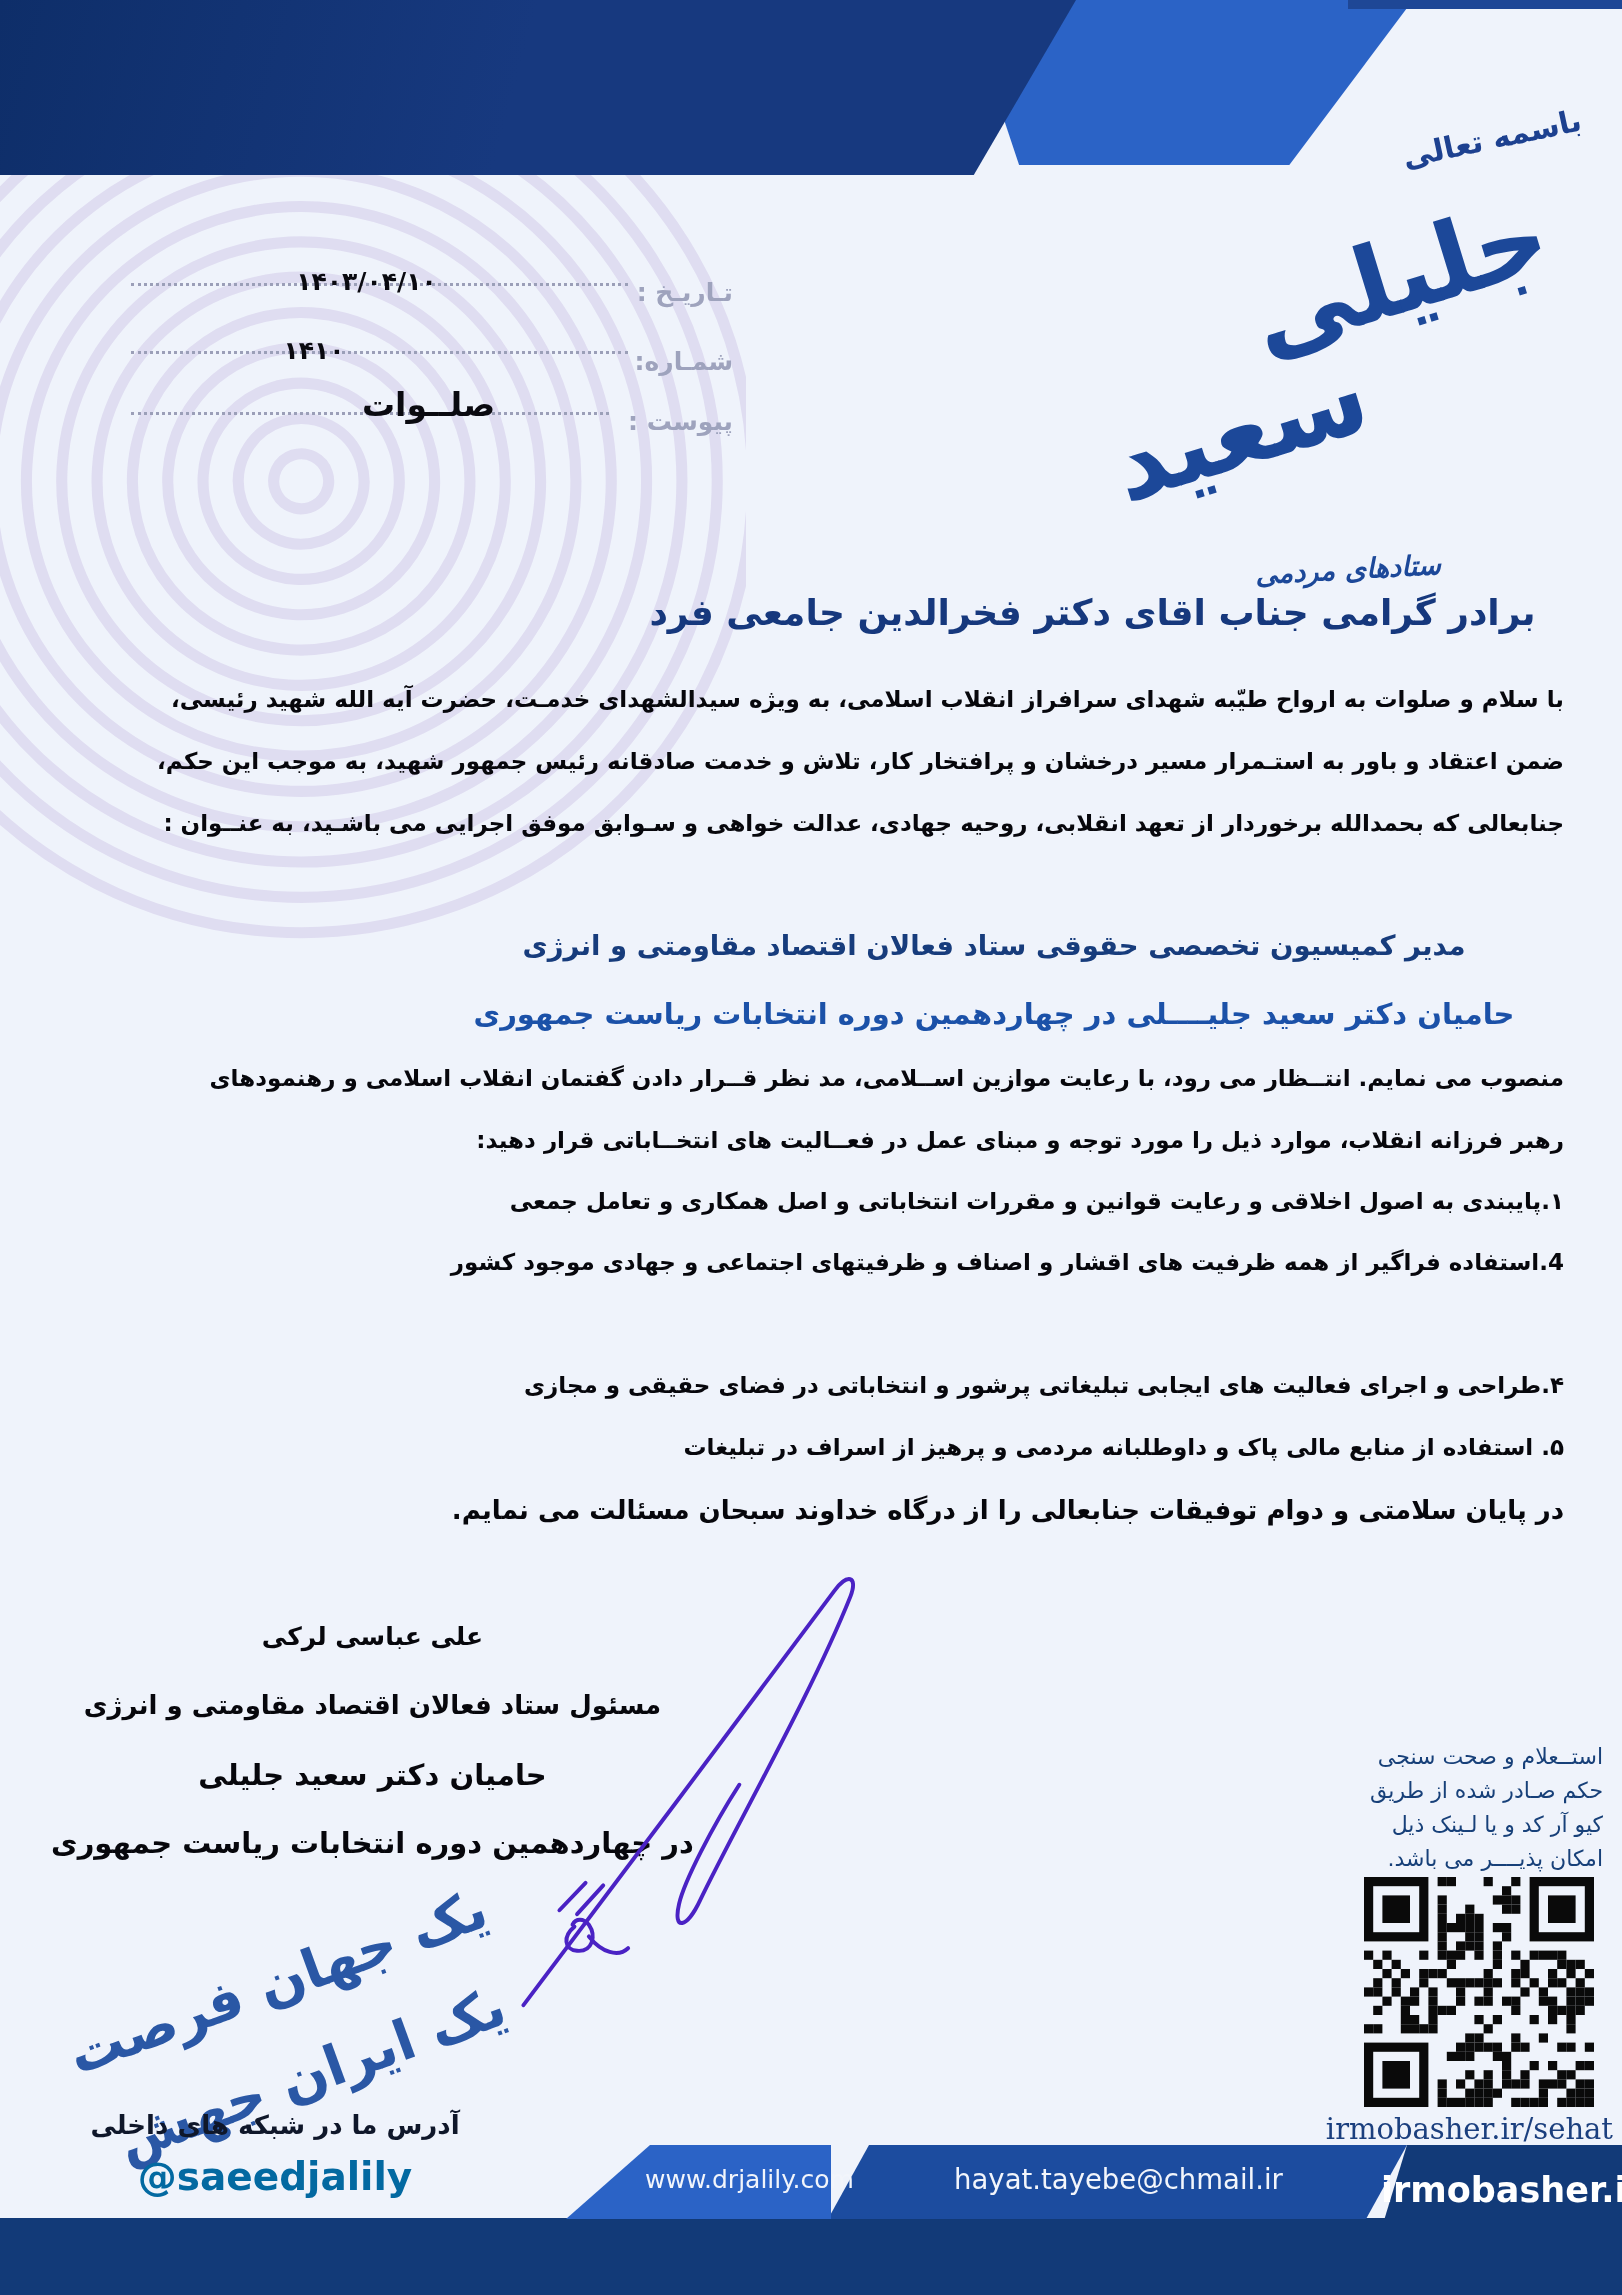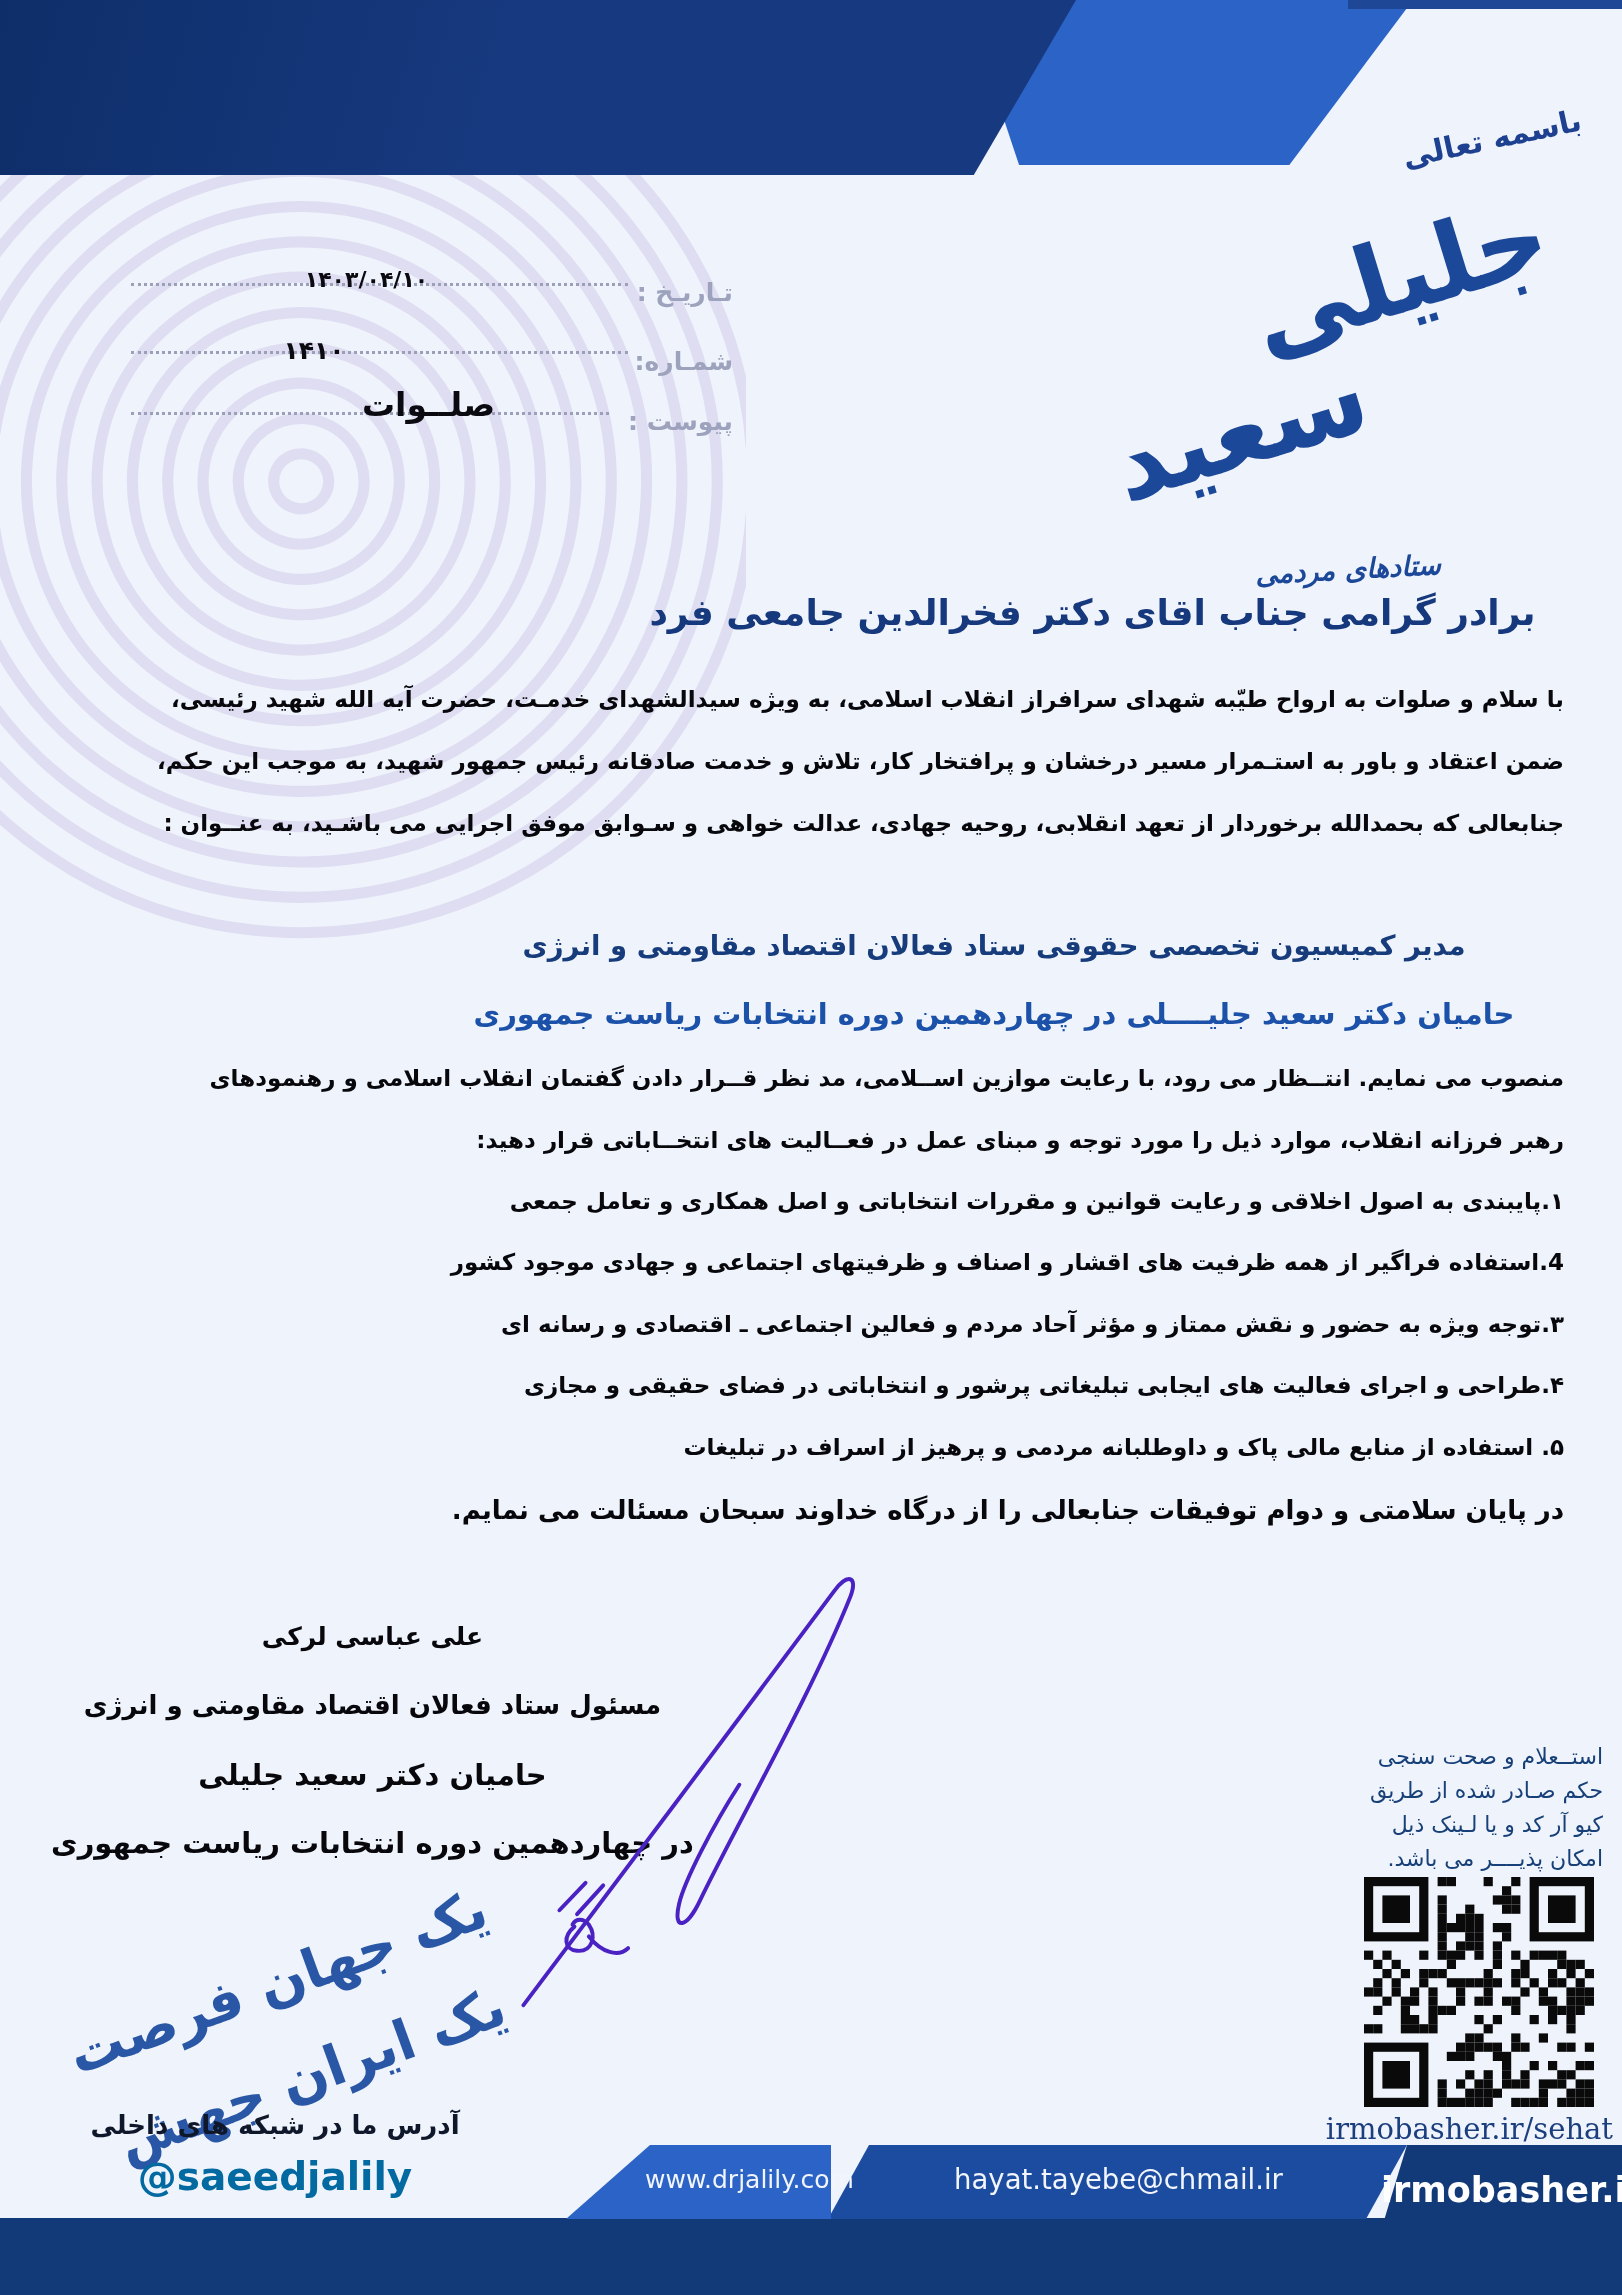--- a/index.html
+++ b/index.html
@@ -95,21 +95,21 @@
       <circle cx="520" cy="480" r="474"></circle>
         <circle cx="520" cy="480" r="528"></circle>
       <circle cx="520" cy="480" r="582"></circle>
         <circle cx="520" cy="480" r="636"></circle>
       <circle cx="520" cy="480" r="690"></circle>
     </g>
   </svg>
 
   <div class="field-label" style="right:890px;top:278px;">تـاریـخ :</div>
   <div class="field-dots" style="left:131px;width:497px;top:283px;"></div>
-  <div class="field-value" style="left:262px;width:209px;top:267px;font-size:22px;">۱۴۰۳/۰۴/۱۰</div>
+  <div class="field-value" style="left:262px;width:209px;top:267px;font-size:25px;">۱۴۰۳/۰۴/۱۰</div>
 
   <div class="field-label" style="right:890px;top:347px;">شمـاره:</div>
   <div class="field-dots" style="left:131px;width:497px;top:351px;"></div>
   <div class="field-value" style="left:216px;width:196px;top:336px;font-size:25px;">۱۴۱۰</div>
 
   <div class="field-label" style="right:890px;top:407px;">پیوست :</div>
   <div class="field-dots" style="left:131px;width:478px;top:412px;"></div>
   <div class="field-value" style="left:353px;width:151px;top:385px;font-size:33px;">صلــوات</div>
 
   <div class="bism">باسمه تعالی</div>
@@ -124,21 +124,20 @@
   <div class="bodyline" style="top:810px;">جنابعالی که بحمدالله برخوردار از تعهد انقلابی، روحیه جهادی، عدالت خواهی و سـوابق موفق اجرایی می باشـید، به عنــوان :</div>
 
   <div class="titleline1">مدیر کمیسیون تخصصی حقوقی ستاد فعالان اقتصاد مقاومتی و انرژی</div>
   <div class="titleline2">حامیان دکتر سعید جلیــــلی در چهاردهمین دوره انتخابات ریاست جمهوری</div>
 
   <div class="bodyline" style="top:1065px;">منصوب می نمایم. انتــظار می رود، با رعایت موازین اســلامی، مد نظر قــرار دادن گفتمان انقلاب اسلامی و رهنمودهای</div>
   <div class="bodyline" style="top:1127px;">رهبر فرزانه انقلاب، موارد ذیل را مورد توجه و مبنای عمل در فعــالیت های انتخــاباتی قرار دهید:</div>
 
   <div class="bodyline" style="top:1188px;">۱.پایبندی به اصول اخلاقی و رعایت قوانین و مقررات انتخاباتی و اصل همکاری و تعامل جمعی</div>
   <div class="bodyline" style="top:1249px;">4.استفاده فراگیر از همه ظرفیت های اقشار و اصناف و ظرفیتهای اجتماعی و جهادی موجود کشور</div>
-  <div class="bodyline" style="top:1311px;">۳.توجه ویژه به حضور و نقش ممتاز و مؤثر آحاد مردم و فعالین اجتماعی ـ اقتصادی و رسانه ای</div>
   <div class="bodyline" style="top:1372px;">۴.طراحی و اجرای فعالیت های ایجابی تبلیغاتی پرشور و انتخاباتی در فضای حقیقی و مجازی</div>
   <div class="bodyline" style="top:1434px;">۵. استفاده از منابع مالی پاک و داوطلبانه مردمی و پرهیز از اسراف در تبلیغات</div>
 
   <div class="closing">در پایان سلامتی و دوام توفیقات جنابعالی را از درگاه خداوند سبحان مسئالت می نمایم.</div>
 
   <div class="sig-line" style="top:1622px;font-size:25px;">علی عباسی لرکی</div>
   <div class="sig-line" style="top:1690px;font-size:26px;">مسئول ستاد فعالان اقتصاد مقاومتی و انرژی</div>
   <div class="sig-line" style="top:1758px;font-size:29px;">حامیان دکتر سعید جلیلی</div>
   <div class="sig-line" style="top:1826px;font-size:29px;">در چهاردهمین دوره انتخابات ریاست جمهوری</div>
 

